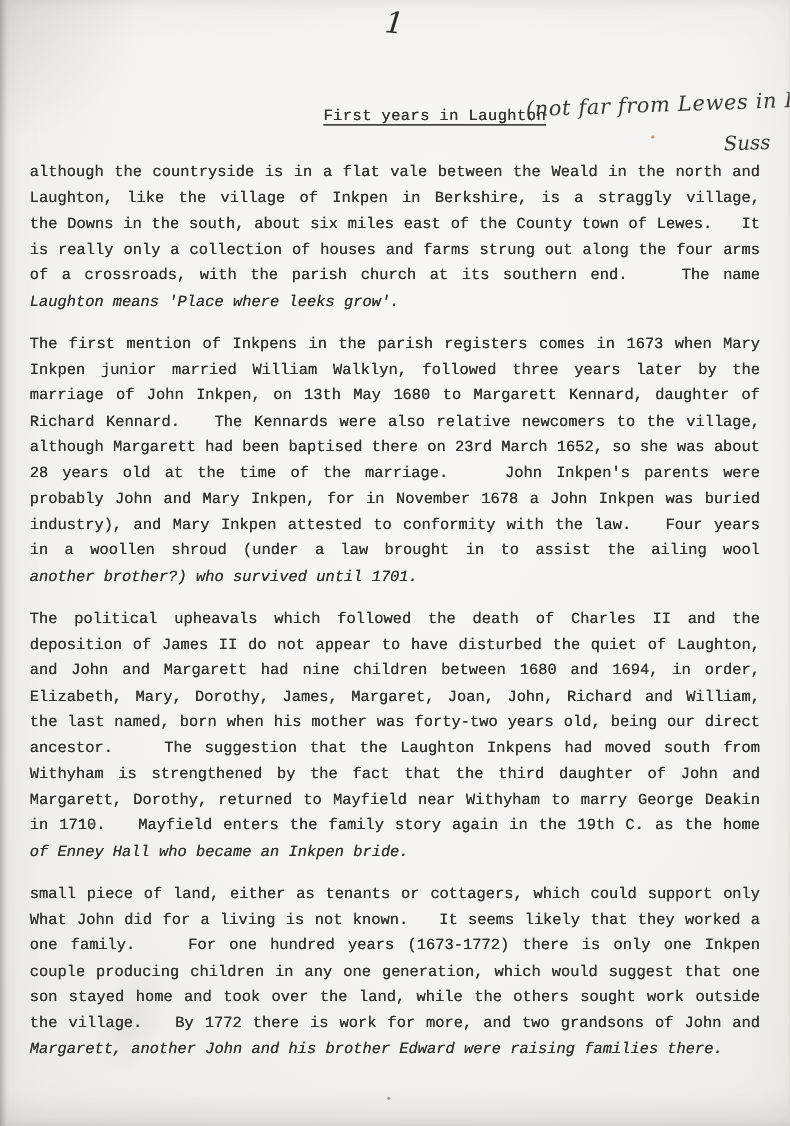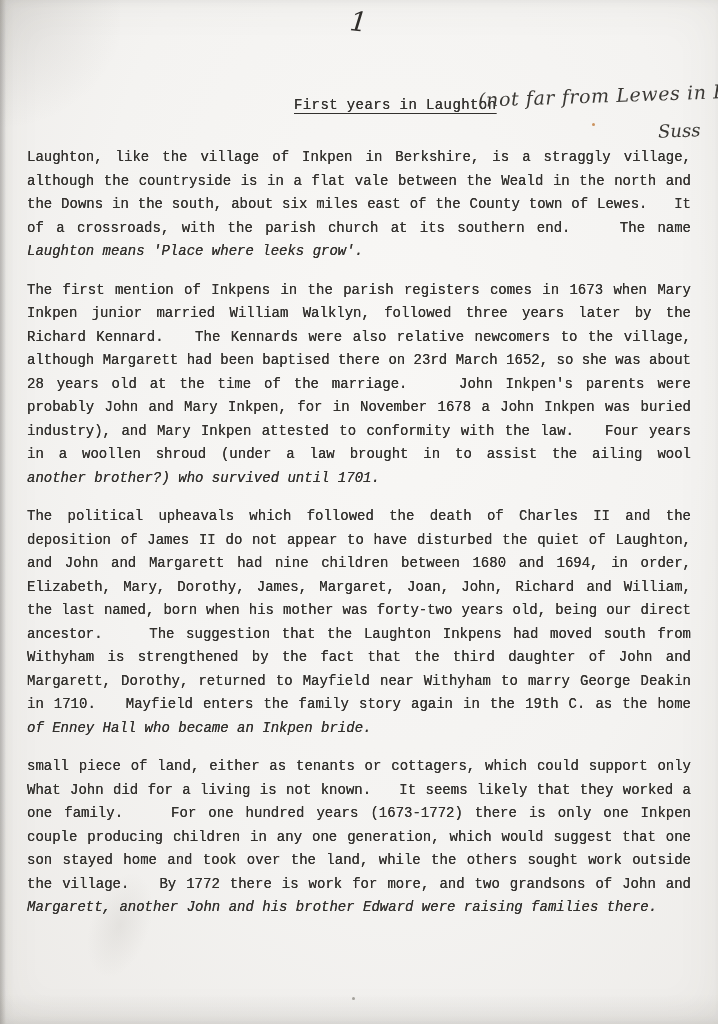--- a/index.html
+++ b/index.html
@@ -76,29 +76,31 @@
 
   <div class="title-row">
     <span class="doc-title">First years in Laughton</span>
   </div>
 
   <div class="annotation">(not far from Lewes in Eas</div>
   <div class="annotation-2">Suss</div>
 
   <div class="doc-body">
       <div class="para">
+        <div class="line">although the countryside is in a flat vale between the Weald in the north and</div>
         <div class="line">Laughton, like the village of Inkpen in Berkshire, is a straggly village,</div>
-        <div class="line">although the countryside is in a flat vale between the Weald in the north and</div>
         <div class="line">the Downs in the south, about six miles east of the County town of Lewes.&nbsp;&nbsp; It</div>
+        <div class="line">is really only a collection of houses and farms strung out along the four arms</div>
         <div class="line">of a crossroads, with the parish church at its southern end.&nbsp;&nbsp;&nbsp; The name</div>
         <div class="line last">Laughton means 'Place where leeks grow'.</div>
       </div>
       <div class="para">
         <div class="line">The first mention of Inkpens in the parish registers comes in 1673 when Mary</div>
         <div class="line">Inkpen junior married William Walklyn, followed three years later by the</div>
+        <div class="line">marriage of John Inkpen, on 13th May 1680 to Margarett Kennard, daughter of</div>
         <div class="line">Richard Kennard.&nbsp;&nbsp; The Kennards were also relative newcomers to the village,</div>
         <div class="line">although Margarett had been baptised there on 23rd March 1652, so she was about</div>
         <div class="line">28 years old at the time of the marriage.&nbsp;&nbsp;&nbsp; John Inkpen's parents were</div>
         <div class="line">probably John and Mary Inkpen, for in November 1678 a John Inkpen was buried</div>
         <div class="line">industry), and Mary Inkpen attested to conformity with the law.&nbsp;&nbsp; Four years</div>
         <div class="line">in a woollen shroud (under a law brought in to assist the ailing wool</div>
         <div class="line last">another brother?) who survived until 1701.</div>
       </div>
       <div class="para">
         <div class="line">The political upheavals which followed the death of Charles II and the</div>

